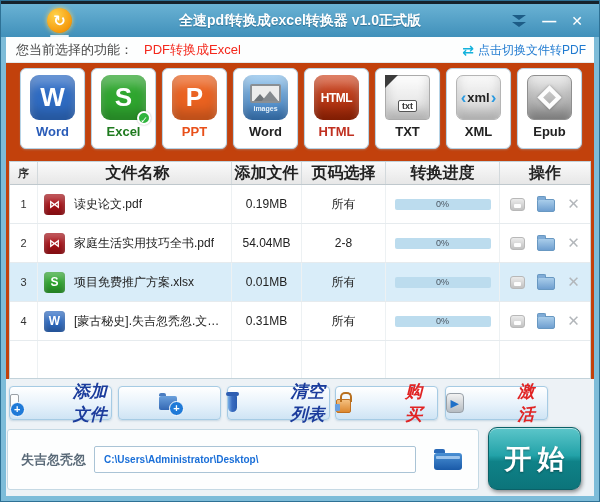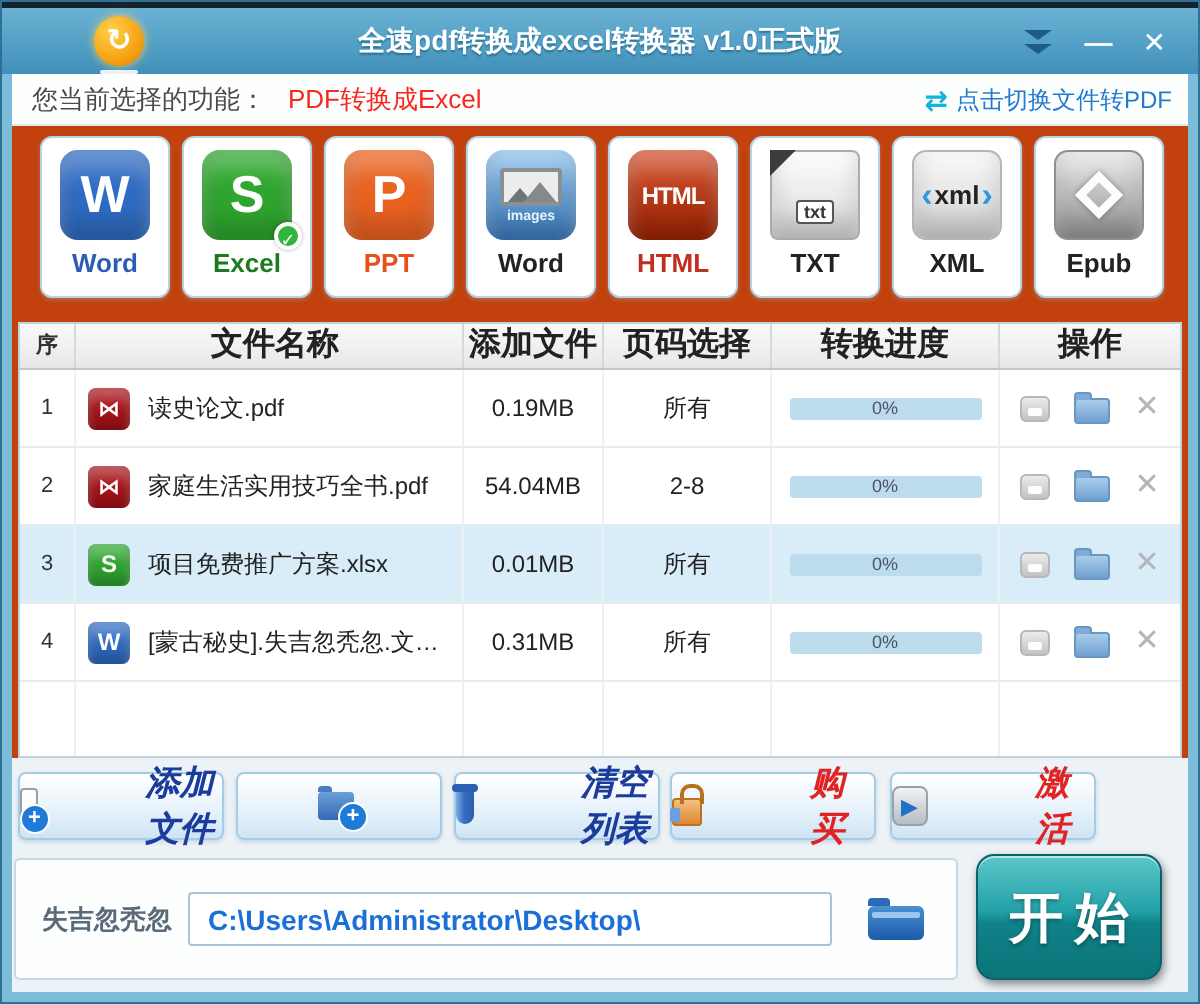--- a/index.html
+++ b/index.html
@@ -102,21 +102,21 @@
   .ai-trash::before{content:"";position:absolute;top:-3px;left:-2px;right:-2px;height:4px;background:#2e5eb2;border-radius:2px;}
   .ai-bag{width:16px;height:14px;background:linear-gradient(#f4c080,#dc8830);border:1px solid #c07020;border-radius:2px;position:relative;margin-top:6px;}
   .ai-bag::before{content:"";position:absolute;top:-8px;left:3px;width:8px;height:8px;border:2px solid #b87020;border-bottom:none;border-radius:5px 5px 0 0;}
   .ai-bag::after{content:"";position:absolute;left:-2px;top:4px;width:5px;height:7px;background:#6aa0e0;border-radius:1px;}
   .ai-arrow{width:20px;height:20px;border-radius:4px;background:linear-gradient(#f2f2f2,#b6bcc2);border:1px solid #98a0a8;
     color:#1f70c8;font-size:11px;display:flex;align-items:center;justify-content:center;font-weight:bold;}
   
   .save-panel{position:absolute;left:1px;top:392px;width:472px;height:61px;background:#fdfefe;border:1px solid #c5d9e4;border-radius:3px;}
   .save-label{position:absolute;left:13px;top:0;line-height:59px;font-size:13px;color:#5a6a78;font-weight:bold;}
   .save-input{position:absolute;left:86px;top:16px;width:322px;height:27px;border:1px solid #aac4d6;border-radius:2px;
-    color:#1a6fd8;font-weight:bold;font-size:14px;padding:0 9px;background:#fff;font-family:"Liberation Sans","DejaVu Sans",sans-serif;}
+    color:#1a6fd8;font-weight:bold;font-size:10px;padding:0 9px;background:#fff;font-family:"Liberation Sans","DejaVu Sans",sans-serif;}
   .browse{position:absolute;left:426px;top:17px;width:28px;height:23px;cursor:pointer;}
   .browse-body{position:absolute;left:0;bottom:0;width:28px;height:17px;background:linear-gradient(#4a90d4,#1a5aa8);border-radius:3px;}
   .browse-body::before{content:"";position:absolute;top:-4px;left:0;width:11px;height:4px;background:#2a6ab8;border-radius:2px 2px 0 0;}
   .browse-body::after{content:"";position:absolute;left:2px;right:2px;top:3px;height:3px;background:#9cc4ec;border-radius:1px;}
   
   .start{position:absolute;left:482px;top:390px;width:93px;height:63px;border:1px solid #0b6168;border-radius:9px;cursor:pointer;
     background:linear-gradient(#5cc6ca 0%,#23a2a8 45%,#0f8288 55%,#0c747a 100%);
     color:#fff;font-size:27px;font-weight:bold;display:flex;align-items:center;justify-content:center;letter-spacing:6px;padding-left:6px;
     box-shadow:1px 2px 4px rgba(0,0,0,.45),inset 0 1px 0 rgba(255,255,255,.55);text-shadow:0 1px 2px rgba(0,0,0,.35);}
 </style>

